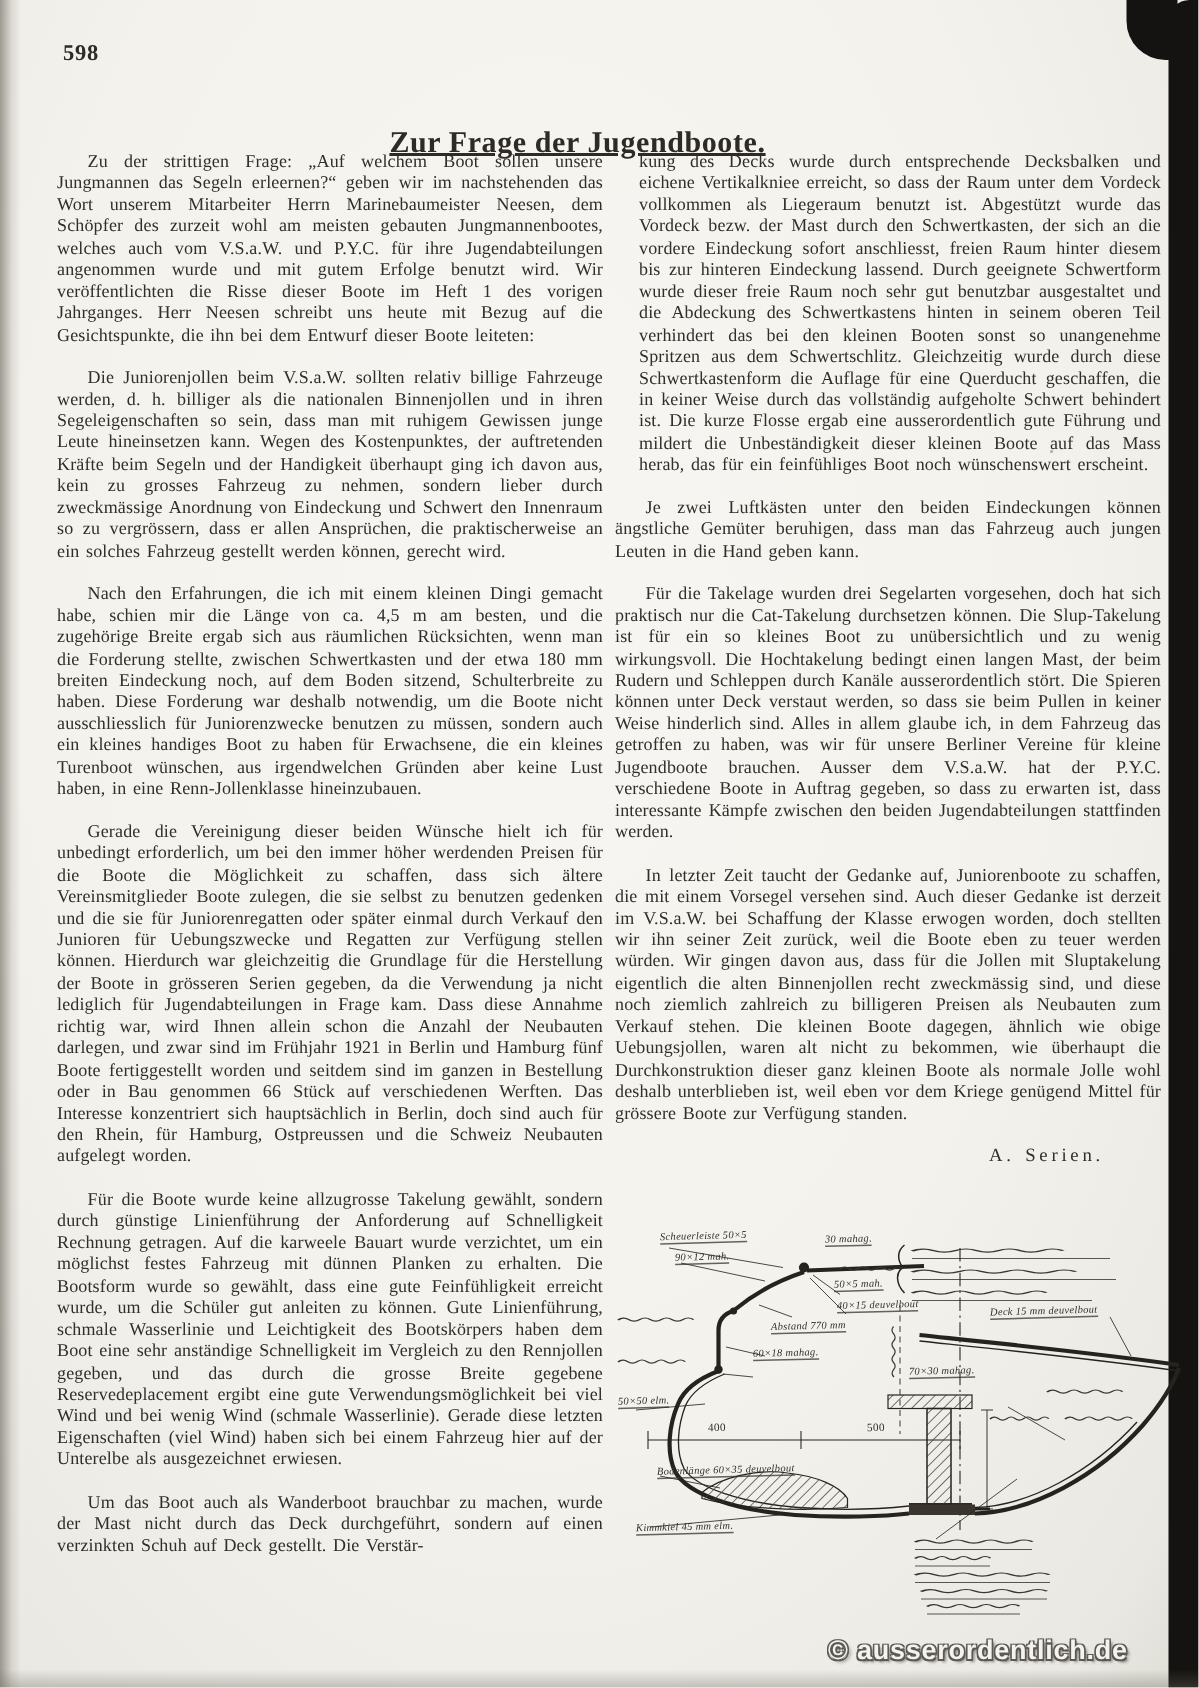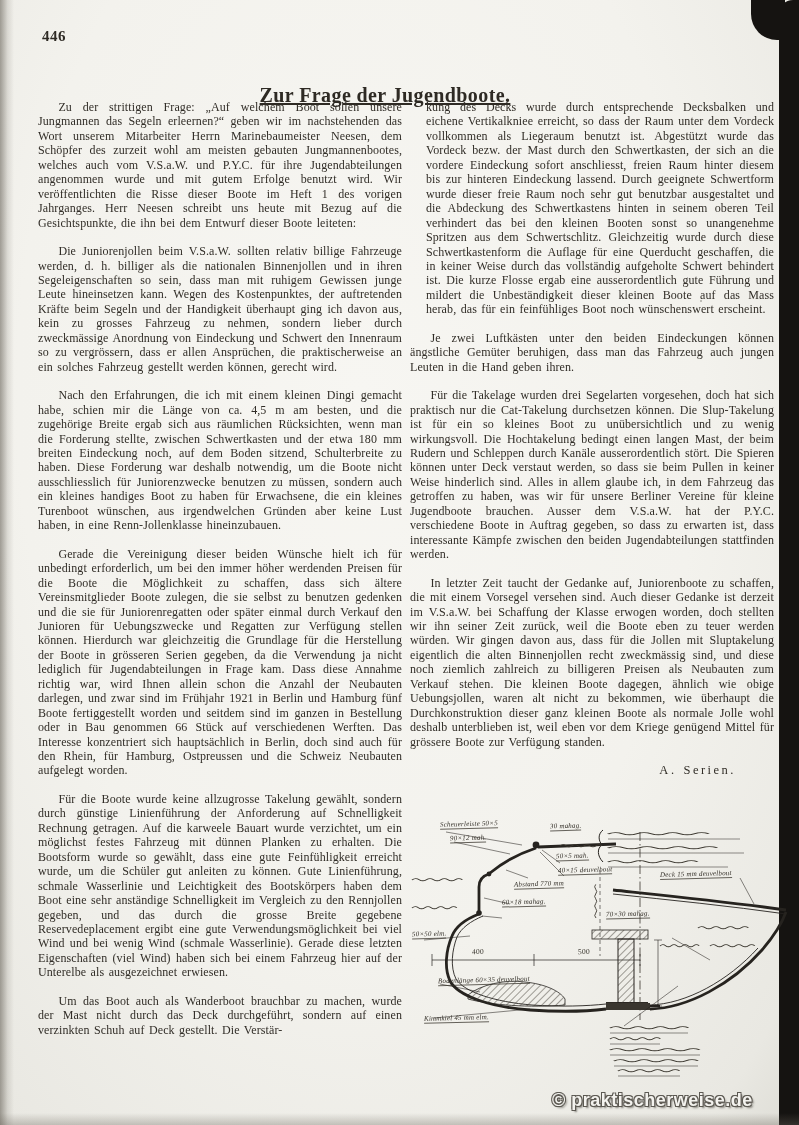--- a/index.html
+++ b/index.html
@@ -99,35 +99,35 @@
 
 <div class="page">
 
   <div class="edge-left"></div>
   <div class="edge-right"></div>
   <div class="edge-right-corner"></div>
   <div class="edge-bottom"></div>
   <div class="speck" style="left:120px;top:640px;width:3px;height:3px"></div>
   <div class="speck" style="left:700px;top:300px;width:2px;height:2px"></div>
 
-  <div class="page-number">446</div>
+  <div class="page-number">598</div>
   <div class="article-title">Zur Frage der Jugendboote.</div>
 
   <div class="col col-left">
     <p>Zu der strittigen Frage: „Auf welchem Boot sollen unsere Jungmannen das Segeln erleernen?“ geben wir im nachstehenden das Wort unserem Mitarbeiter Herrn Marinebaumeister Neesen, dem Schöpfer des zurzeit wohl am meisten gebauten Jungmannenbootes, welches auch vom V.S.a.W. und P.Y.C. für ihre Jugendabteilungen angenommen wurde und mit gutem Erfolge benutzt wird. Wir veröffentlichten die Risse dieser Boote im Heft 1 des vorigen Jahrganges. Herr Neesen schreibt uns heute mit Bezug auf die Gesichtspunkte, die ihn bei dem Entwurf dieser Boote leiteten:</p>
     <p>Die Juniorenjollen beim V.S.a.W. sollten relativ billige Fahrzeuge werden, d. h. billiger als die nationalen Binnenjollen und in ihren Segeleigenschaften so sein, dass man mit ruhigem Gewissen junge Leute hineinsetzen kann. Wegen des Kostenpunktes, der auftretenden Kräfte beim Segeln und der Handigkeit überhaupt ging ich davon aus, kein zu grosses Fahrzeug zu nehmen, sondern lieber durch zweckmässige Anordnung von Eindeckung und Schwert den Innenraum so zu vergrössern, dass er allen Ansprüchen, die praktischerweise an ein solches Fahrzeug gestellt werden können, gerecht wird.</p>
     <p>Nach den Erfahrungen, die ich mit einem kleinen Dingi gemacht habe, schien mir die Länge von ca. 4,5 m am besten, und die zugehörige Breite ergab sich aus räumlichen Rücksichten, wenn man die Forderung stellte, zwischen Schwertkasten und der etwa 180 mm breiten Eindeckung noch, auf dem Boden sitzend, Schulterbreite zu haben. Diese Forderung war deshalb notwendig, um die Boote nicht ausschliesslich für Juniorenzwecke benutzen zu müssen, sondern auch ein kleines handiges Boot zu haben für Erwachsene, die ein kleines Turenboot wünschen, aus irgendwelchen Gründen aber keine Lust haben, in eine Renn-Jollenklasse hineinzubauen.</p>
     <p>Gerade die Vereinigung dieser beiden Wünsche hielt ich für unbedingt erforderlich, um bei den immer höher werdenden Preisen für die Boote die Möglichkeit zu schaffen, dass sich ältere Vereinsmitglieder Boote zulegen, die sie selbst zu benutzen gedenken und die sie für Juniorenregatten oder später einmal durch Verkauf den Junioren für Uebungszwecke und Regatten zur Verfügung stellen können. Hierdurch war gleichzeitig die Grundlage für die Herstellung der Boote in grösseren Serien gegeben, da die Verwendung ja nicht lediglich für Jugendabteilungen in Frage kam. Dass diese Annahme richtig war, wird Ihnen allein schon die Anzahl der Neubauten darlegen, und zwar sind im Frühjahr 1921 in Berlin und Hamburg fünf Boote fertiggestellt worden und seitdem sind im ganzen in Bestellung oder in Bau genommen 66 Stück auf verschiedenen Werften. Das Interesse konzentriert sich hauptsächlich in Berlin, doch sind auch für den Rhein, für Hamburg, Ostpreussen und die Schweiz Neubauten aufgelegt worden.</p>
     <p>Für die Boote wurde keine allzugrosse Takelung gewählt, sondern durch günstige Linienführung der Anforderung auf Schnelligkeit Rechnung getragen. Auf die karweele Bauart wurde verzichtet, um ein möglichst festes Fahrzeug mit dünnen Planken zu erhalten. Die Bootsform wurde so gewählt, dass eine gute Feinfühligkeit erreicht wurde, um die Schüler gut anleiten zu können. Gute Linienführung, schmale Wasserlinie und Leichtigkeit des Bootskörpers haben dem Boot eine sehr anständige Schnelligkeit im Vergleich zu den Rennjollen gegeben, und das durch die grosse Breite gegebene Reservedeplacement ergibt eine gute Verwendungsmöglichkeit bei viel Wind und bei wenig Wind (schmale Wasserlinie). Gerade diese letzten Eigenschaften (viel Wind) haben sich bei einem Fahrzeug hier auf der Unterelbe als ausgezeichnet erwiesen.</p>
     <p>Um das Boot auch als Wanderboot brauchbar zu machen, wurde der Mast nicht durch das Deck durchgeführt, sondern auf einen verzinkten Schuh auf Deck gestellt. Die Verstär-</p>
   </div>
 
   <div class="col col-right">
     <p class="cont">kung des Decks wurde durch entsprechende Decksbalken und eichene Vertikalkniee erreicht, so dass der Raum unter dem Vordeck vollkommen als Liegeraum benutzt ist. Abgestützt wurde das Vordeck bezw. der Mast durch den Schwertkasten, der sich an die vordere Eindeckung sofort anschliesst, freien Raum hinter diesem bis zur hinteren Eindeckung lassend. Durch geeignete Schwertform wurde dieser freie Raum noch sehr gut benutzbar ausgestaltet und die Abdeckung des Schwertkastens hinten in seinem oberen Teil verhindert das bei den kleinen Booten sonst so unangenehme Spritzen aus dem Schwertschlitz. Gleichzeitig wurde durch diese Schwertkastenform die Auflage für eine Querducht geschaffen, die in keiner Weise durch das vollständig aufgeholte Schwert behindert ist. Die kurze Flosse ergab eine ausserordentlich gute Führung und mildert die Unbeständigkeit dieser kleinen Boote auf das Mass herab, das für ein feinfühliges Boot noch wünschenswert erscheint.</p>
-    <p>Je zwei Luftkästen unter den beiden Eindeckungen können ängstliche Gemüter beruhigen, dass man das Fahrzeug auch jungen Leuten in die Hand geben ihren.</p>
+    <p>Je zwei Luftkästen unter den beiden Eindeckungen können ängstliche Gemüter beruhigen, dass man das Fahrzeug auch jungen Leuten in die Hand geben kann.</p>
     <p>Für die Takelage wurden drei Segelarten vorgesehen, doch hat sich praktisch nur die Cat-Takelung durchsetzen können. Die Slup-Takelung ist für ein so kleines Boot zu unübersichtlich und zu wenig wirkungsvoll. Die Hochtakelung bedingt einen langen Mast, der beim Rudern und Schleppen durch Kanäle ausserordentlich stört. Die Spieren können unter Deck verstaut werden, so dass sie beim Pullen in keiner Weise hinderlich sind. Alles in allem glaube ich, in dem Fahrzeug das getroffen zu haben, was wir für unsere Berliner Vereine für kleine Jugendboote brauchen. Ausser dem V.S.a.W. hat der P.Y.C. verschiedene Boote in Auftrag gegeben, so dass zu erwarten ist, dass interessante Kämpfe zwischen den beiden Jugendabteilungen stattfinden werden.</p>
     <p>In letzter Zeit taucht der Gedanke auf, Juniorenboote zu schaffen, die mit einem Vorsegel versehen sind. Auch dieser Gedanke ist derzeit im V.S.a.W. bei Schaffung der Klasse erwogen worden, doch stellten wir ihn seiner Zeit zurück, weil die Boote eben zu teuer werden würden. Wir gingen davon aus, dass für die Jollen mit Sluptakelung eigentlich die alten Binnenjollen recht zweckmässig sind, und diese noch ziemlich zahlreich zu billigeren Preisen als Neubauten zum Verkauf stehen. Die kleinen Boote dagegen, ähnlich wie obige Uebungsjollen, waren alt nicht zu bekommen, wie überhaupt die Durchkonstruktion dieser ganz kleinen Boote als normale Jolle wohl deshalb unterblieben ist, weil eben vor dem Kriege genügend Mittel für grössere Boote zur Verfügung standen.</p>
     <p class="signature">A. Serien.</p>
   </div>
 
   <div class="figure">
     <svg width="386" height="262" viewBox="0 0 386 262">
       <defs>
         <pattern id="hatch" width="5" height="5" patternUnits="userSpaceOnUse" patternTransform="rotate(45)">
           <line x1="0" y1="0" x2="0" y2="5" stroke="#4a463e" stroke-width="1"></line>
@@ -215,15 +215,15 @@
     <span class="hand" style="left:92px;top:80px">60×18 mahag.</span>
     <span class="hand" style="left:28px;top:158px">Bodenlänge 60×35 deuvelbout</span>
     <span class="hand" style="left:14px;top:196px">Kimmkiel 45 mm elm.</span>
     <span class="hand dimnum" style="left:62px;top:130px">400</span>
     <span class="hand dimnum" style="left:168px;top:130px">500</span>
     <span class="hand" style="left:250px;top:52px">Deck 15 mm deuvelbout</span>
     <span class="hand" style="left:196px;top:92px">70×30 mahag.</span>
   </div>
 
 
-  <div class="watermark">© praktischerweise.de</div>
+  <div class="watermark">© ausserordentlich.de</div>
 
 </div>
 
 </body></html>

